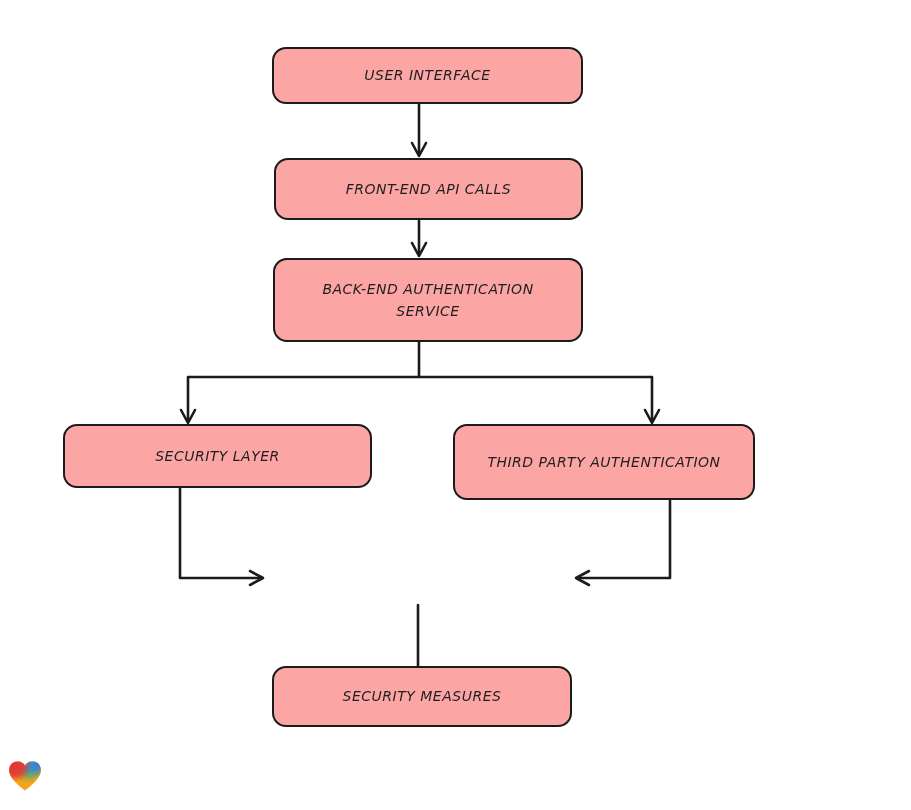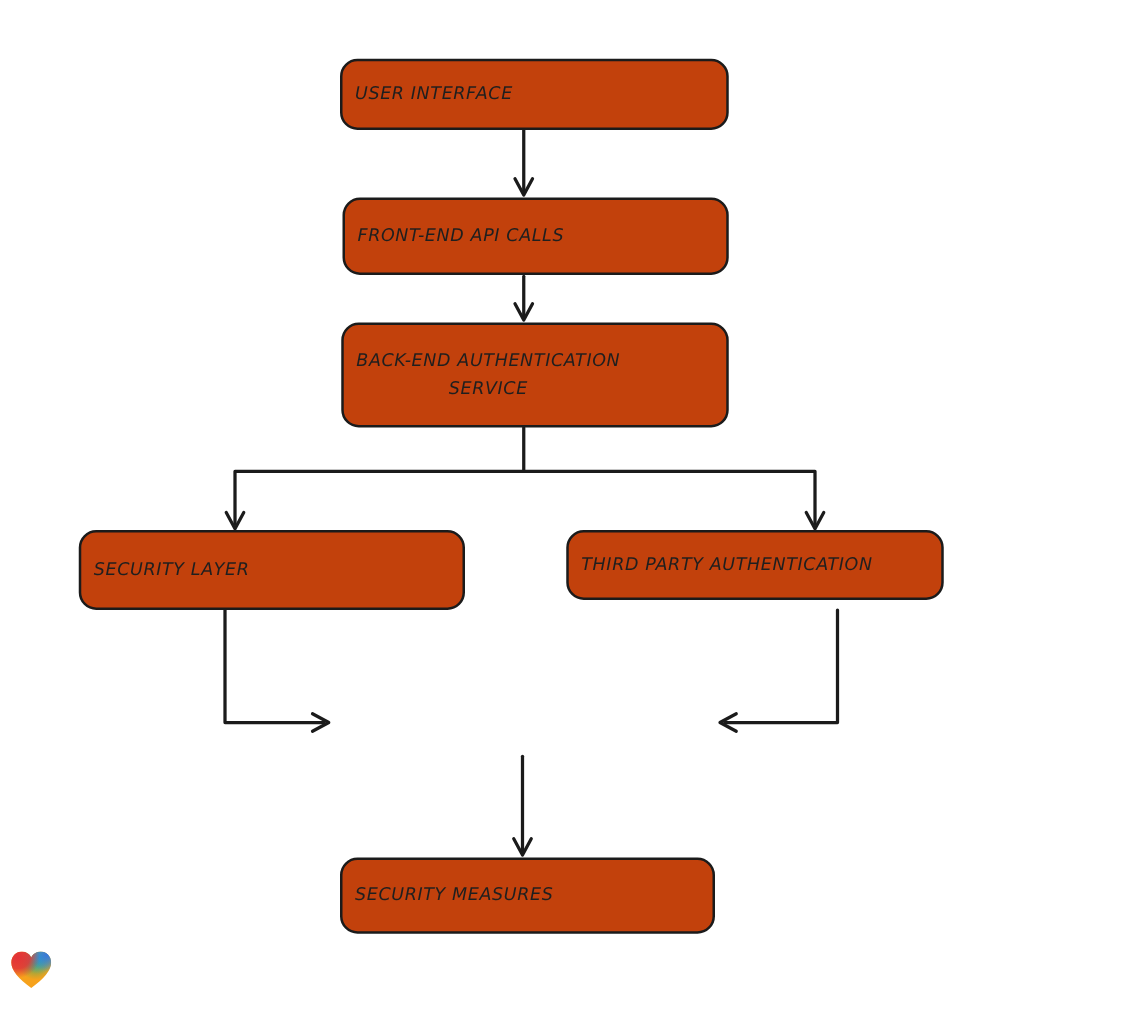--- a/index.html
+++ b/index.html
@@ -26,44 +26,44 @@
     stroke-width: 2.6;
     fill: none;
     stroke-linecap: round;
     stroke-linejoin: round;
   }
   .node {
     position: absolute;
     box-sizing: border-box;
     border: 2.8px solid #1b1b1b;
     border-radius: 14px;
-    background: #c2410c;
+    background: #fca5a5;
     display: flex;
     align-items: center;
-    justify-content: flex-start;
+    justify-content: center;
     text-align: center;
   }
   .node .label {
     font-family: "DejaVu Sans", sans-serif;
     font-style: italic;
     font-size: 14px;
     letter-spacing: 0.5px;
     line-height: 1.6;
     color: #1f1f1f;
     white-space: pre-line;
     padding: 0 10px;
   }
   
   .n-ui   { left: 272px; top:  47px; width: 311px; height: 57px; }
   .n-fe   { left: 274px; top: 158px; width: 309px; height: 62px; }
   .n-be   { left: 273px; top: 258px; width: 310px; height: 84px; }
   .n-db   { left:  63px; top: 424px; width: 309px; height: 64px; }
-  .n-tp   { left: 453px; top: 424px; width: 302px; height: 56px; }
+  .n-tp   { left: 453px; top: 424px; width: 302px; height: 76px; }
   .n-st   { left: 267px; top: 541px; width: 305px; height: 64px; }
-  .n-sec  { left: 272px; top: 686px; width: 300px; height: 61px; }
+  .n-sec  { left: 272px; top: 666px; width: 300px; height: 61px; }
   .logo-badge {
     position: absolute;
     left: 8px; top: 759px;
     width: 34px; height: 34px;
     cursor: pointer;
   }
 </style>
 </head>
 <body>
 

